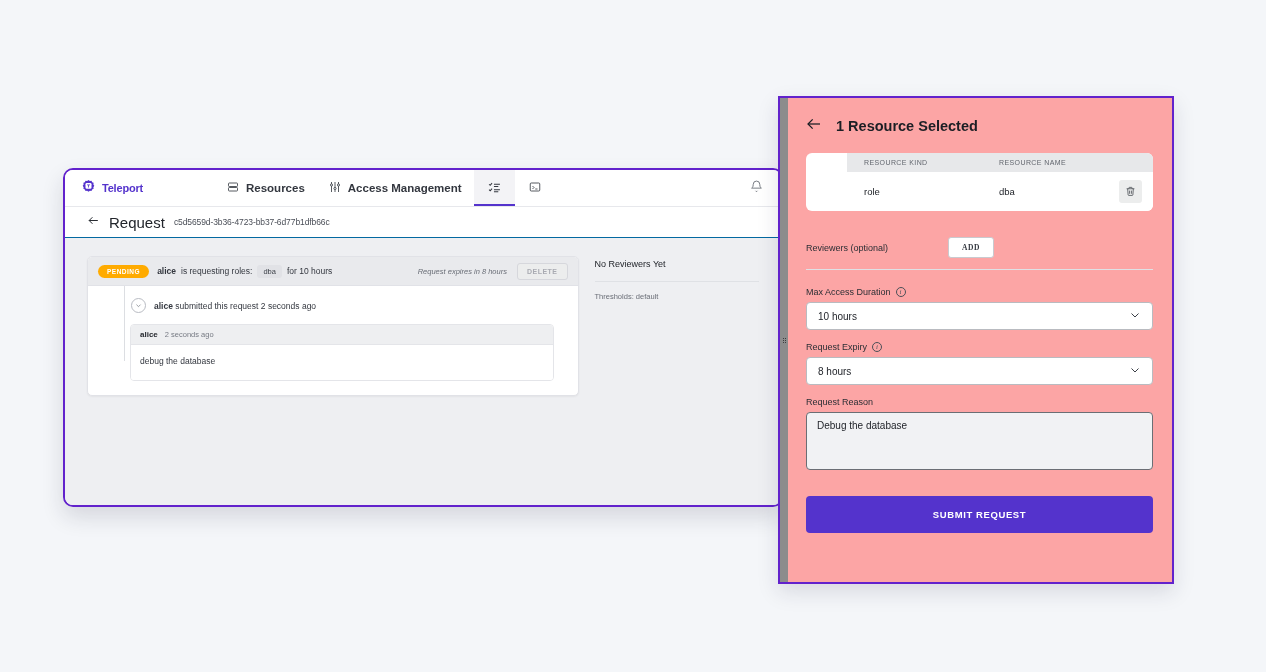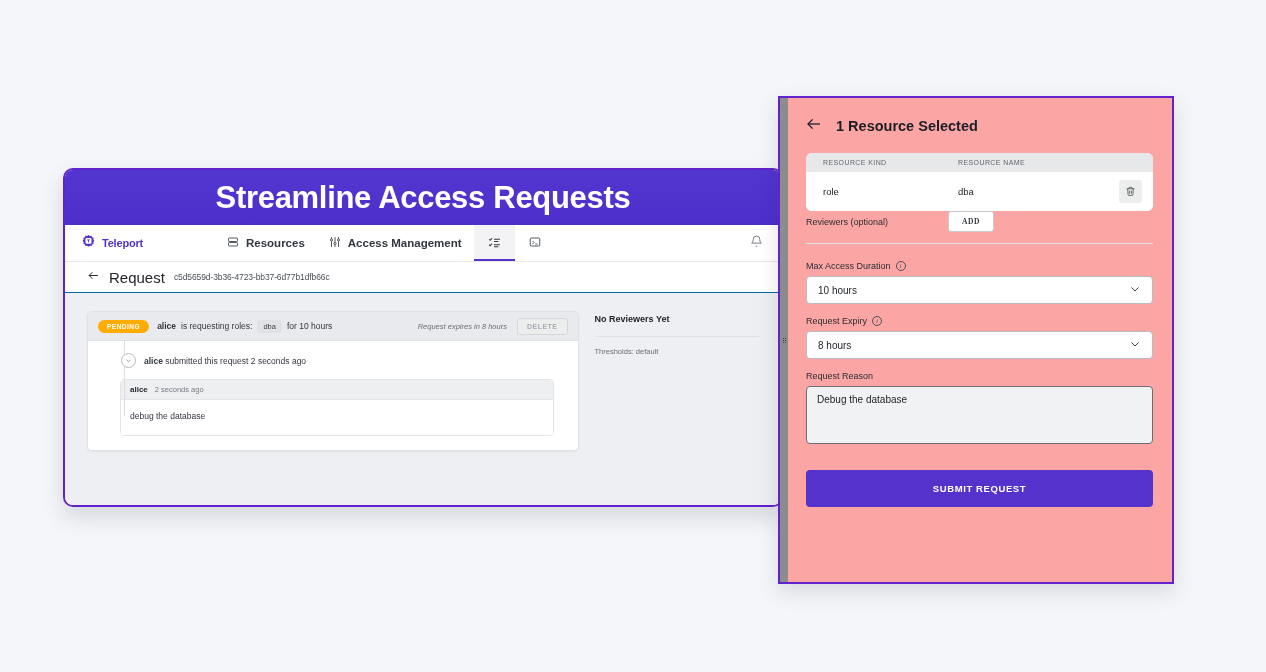--- a/index.html
+++ b/index.html
@@ -123,21 +123,21 @@
   .expires { font-size: 7.5px; font-style: italic; color: #6a6e77; }
   .btn-delete {
     border: 1px solid #d6d7dc;
     background: #eceded;
     color: #a9abb2;
     font-size: 7px; font-weight: bold; letter-spacing: 0.5px;
     padding: 4px 9px;
     border-radius: 3px;
   }
   .timeline {
-    padding: 12px 0 14px 8px;
+    padding: 12px 0 14px 18px;
     position: relative;
   }
   .timeline::before {
     content:""; position: absolute;
     left: 36px; top: 0; bottom: 34px; width: 1px; background: #dcdee2;
   }
   .tl-row {
     display: flex; align-items: center; gap: 8px;
     padding: 0 16px 0 25px;
     position: relative;
@@ -162,21 +162,21 @@
     border-bottom: 1px solid #e4e5e9;
   }
   .comment-author { font-size: 8px; font-weight: bold; color: #26292f; }
   .comment-time { font-size: 7.5px; color: #767a83; }
   .comment-body {
     background: #ffffff;
     padding: 11px 9px 14px 9px;
     font-size: 8.5px; color: #33373f;
   }
   .reviewers-col { padding-top: 3px; width: 170px; }
-  .rev-title { font-size: 9px; font-weight: bold; color: #22252b; }
+  .rev-title { font-size: 9px; font-weight: normal; color: #22252b; }
   .rev-divider { height: 1px; background: #dfe1e5; margin: 12px 0 10px 0; }
   .rev-sub { font-size: 7.5px; color: #6a6e77; }
 
   
   .right-panel {
     position: absolute;
     left: 778px; top: 96px;
     width: 396px; height: 488px;
     background: #fca5a5;
     border: 2px solid #6222cc;
@@ -192,20 +192,22 @@
   .resizer-dots i { width: 1px; height: 1px; background: #3c3c3c; display:block; }
   .panel-inner { padding: 18px 19px 0 26px; }
 
   .panel-head { display: flex; align-items: center; gap: 14px; margin-bottom: 17px; }
   .panel-title { font-size: 14.5px; font-weight: bold; color: #1b1e24; }
 
   .res-table {
     background: #ffffff;
     border-radius: 6px;
     overflow: hidden;
+    margin-bottom: 26px;
+    padding-left: 41px;
   }
   .res-thead {
     background: #e7e8ea;
     display: flex; align-items: center;
     height: 19px; padding: 0 17px;
   }
   .res-th { font-size: 7px; color: #62666e; letter-spacing: 0.4px; }
   .res-th.kind { width: 135px; }
   .res-row {
     display: flex; align-items: center;
@@ -271,23 +273,20 @@
     display: flex; align-items: center; justify-content: center;
   }
 </style>
 </head>
 <body>
 
 <div class="stage">
 
   <div class="left-window">
 
-    <div class="banner">
-      <div class="banner-title">Streamline Access Requests</div>
-    </div>
 
     <div class="navbar">
       <div class="brand">
         <span>
           <svg width="15" height="15" viewBox="0 0 24 24" fill="#5433cc">
             <path d="M12 1.6l2.2 1.5 2.6-.4 1 2.4 2.4 1-.4 2.6 1.5 2.2-1.5 2.2.4 2.6-2.4 1-1 2.4-2.6-.4L12 20.2l-2.2-1.5-2.6.4-1-2.4-2.4-1 .4-2.6L2.7 10.9l1.5-2.2-.4-2.6 2.4-1 1-2.4 2.6.4z"></path>
             <rect x="7.2" y="6.4" width="9.6" height="9.2" rx="2" fill="#ffffff"></rect>
             <path d="M9.6 8.6h4.8v1.3h-1.75v3.8h-1.3v-3.8H9.6z" fill="#5433cc"></path>
           </svg>
         </span>

